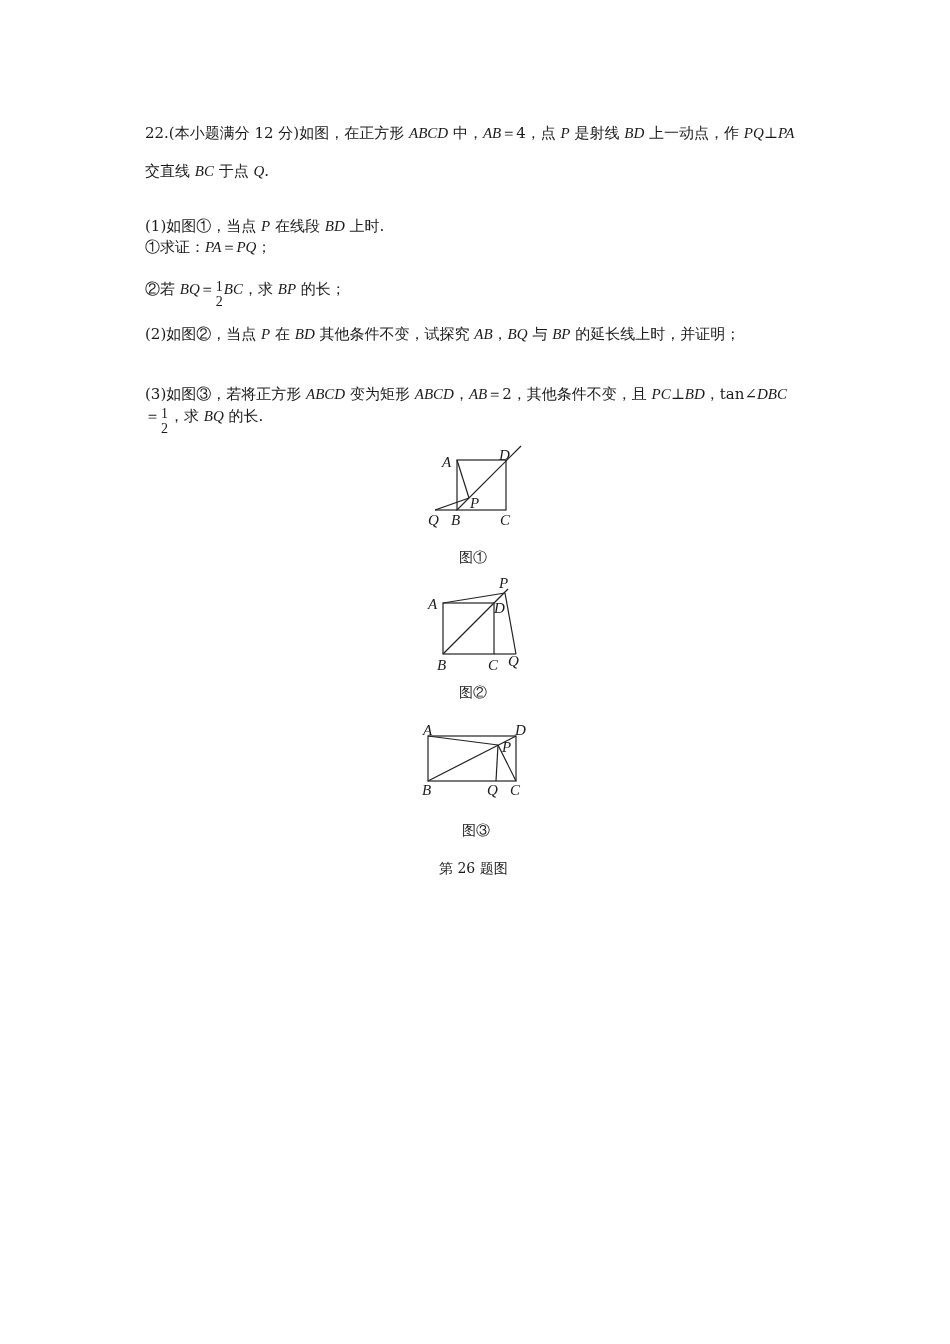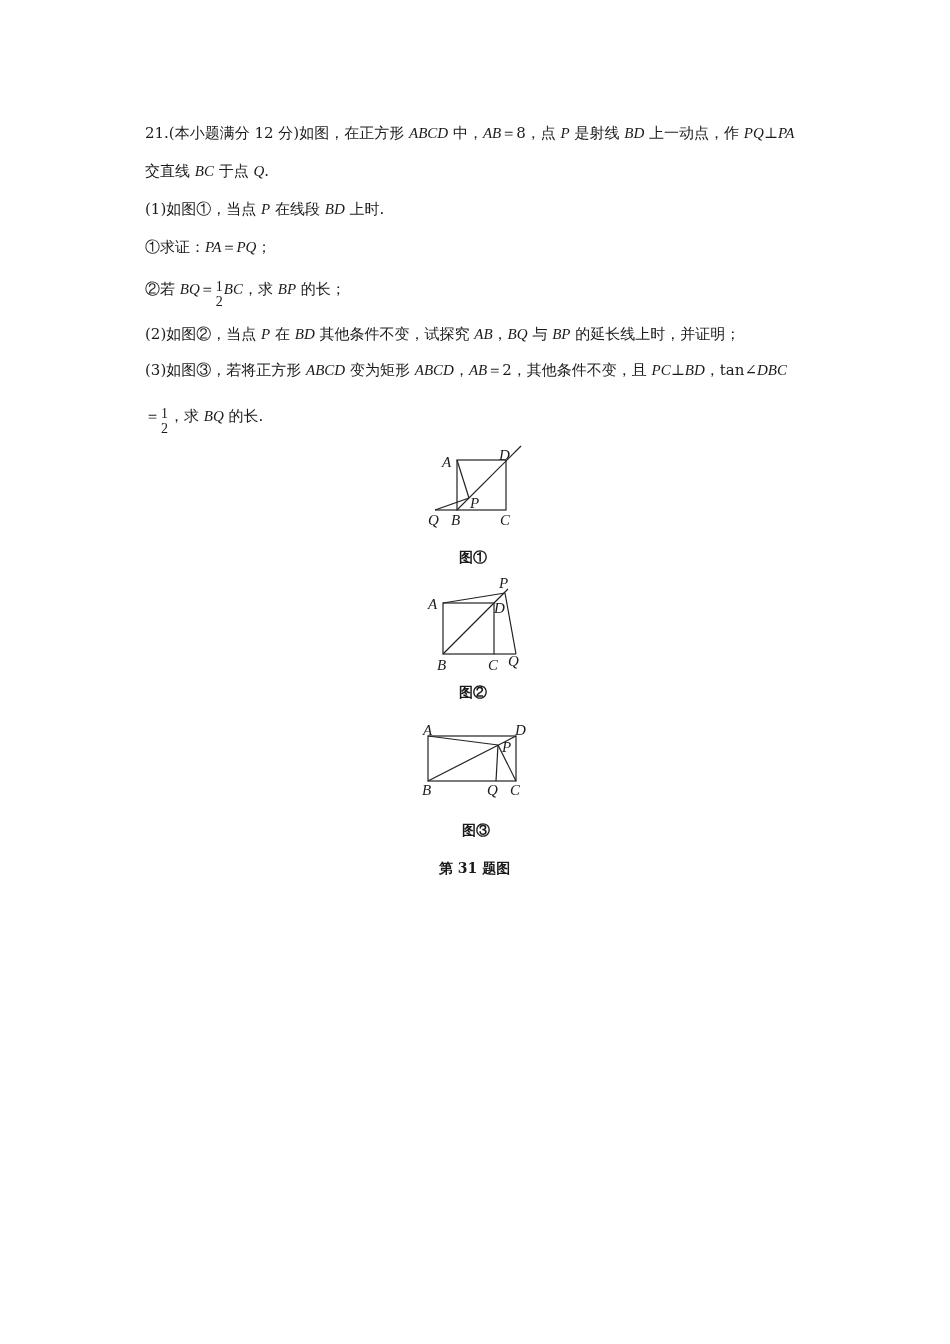--- a/index.html
+++ b/index.html
@@ -5,51 +5,51 @@
   html, body { margin: 0; padding: 0; background: #ffffff; }
   body { width: 950px; height: 1344px; position: relative; overflow: hidden;
          font-family: "DejaVu Serif", "Liberation Serif", serif; color: #1a1a1a; }
   .line { position: absolute; left: 145px; font-size: 15px; line-height: 20px; white-space: nowrap; }
   .i { font-style: italic; font-family: Liberation Serif, serif; }
   .frac { display: inline-block; vertical-align: middle; text-align: center; position: relative; top: 4px;
           font-family: "Liberation Serif", serif; font-size: 14px; line-height: 15px; margin: 0 1px; }
   .frac .num { display: block; }
   .frac .den { display: block; }
   svg.fig { position: absolute; left: 0; top: 0; }
-  .fig-caption { position: absolute; font-size: 14px; white-space: nowrap; font-weight: bold; }
+  .fig-caption { position: absolute; font-size: 14px; white-space: nowrap; }
   .lbl { font-family: "Liberation Serif", serif; font-style: italic; font-size: 15px; fill: #1a1a1a; }
 </style>
 </head>
 <body>
 
 <div class="line" style="top:123px;">
-  <span>21.</span><span>(本小题满分 12 分)</span><span>如图，在正方形 </span><span class="i">ABCD</span><span> 中，</span><span class="i">AB</span><span>＝8，点 </span><span class="i">P</span><span> 是射线 </span><span class="i">BD</span><span> 上一动点，作 </span><span class="i">PQ</span><span>⊥</span><span class="i">PA</span>
+  <span>22.</span><span>(本小题满分 12 分)</span><span>如图，在正方形 </span><span class="i">ABCD</span><span> 中，</span><span class="i">AB</span><span>＝4，点 </span><span class="i">P</span><span> 是射线 </span><span class="i">BD</span><span> 上一动点，作 </span><span class="i">PQ</span><span>⊥</span><span class="i">PA</span>
 </div>
 
 <div class="line" style="top:161px;">
   <span>交直线 </span><span class="i">BC</span><span> 于点 </span><span class="i">Q</span><span>.</span>
 </div>
 
-<div class="line" style="top:199px;">
+<div class="line" style="top:216px;">
   <span>(1)如图①，当点 </span><span class="i">P</span><span> 在线段 </span><span class="i">BD</span><span> 上时.</span>
 </div>
 
 <div class="line" style="top:237px;">
   <span>①求证：</span><span class="i">PA</span><span>＝</span><span class="i">PQ</span><span>；</span>
 </div>
 
 <div class="line" style="top:275px;">
   <span>②若 </span><span class="i">BQ</span><span>＝</span><span class="frac"><span class="num">1</span><span class="den">2</span></span><span class="i">BC</span><span>，求 </span><span class="i">BP</span><span> 的长；</span>
 </div>
 
 <div class="line" style="top:324px;">
   <span>(2)如图②，当点 </span><span class="i">P</span><span> 在 </span><span class="i">BD</span><span> 其他条件不变，试探究 </span><span class="i">AB</span><span>，</span><span class="i">BQ</span><span> 与 </span><span class="i">BP</span><span> 的延长线上时，并证明；</span>
 </div>
 
-<div class="line" style="top:360px;">
+<div class="line" style="top:384px;">
   <span>(3)如图③，若将正方形 </span><span class="i">ABCD</span><span> 变为矩形 </span><span class="i">ABCD</span><span>，</span><span class="i">AB</span><span>＝2，其他条件不变，且 </span><span class="i">PC</span><span>⊥</span><span class="i">BD</span><span>，tan∠</span><span class="i">DBC</span>
 </div>
 
 <div class="line" style="top:402px;">
   <span>＝</span><span class="frac"><span class="num">1</span><span class="den">2</span></span><span>，求 </span><span class="i">BQ</span><span> 的长.</span>
 </div>
 
 <svg class="fig" width="950" height="900" viewBox="0 0 950 900">
   <g stroke="#222" stroke-width="1.2" fill="none">
 
@@ -96,13 +96,13 @@
   <text class="lbl" x="515" y="735">D</text>
   <text class="lbl" x="502" y="752">P</text>
   <text class="lbl" x="422" y="795">B</text>
   <text class="lbl" x="487" y="795">Q</text>
   <text class="lbl" x="510" y="795">C</text>
 </svg>
 
 <div class="fig-caption" style="left:459px; top:549px;">图①</div>
 <div class="fig-caption" style="left:459px; top:684px;">图②</div>
 <div class="fig-caption" style="left:462px; top:822px;">图③</div>
-<div class="fig-caption" style="left:439px; top:860px;">第 31 题图</div>
+<div class="fig-caption" style="left:439px; top:860px;">第 26 题图</div>
 
 </body></html>

